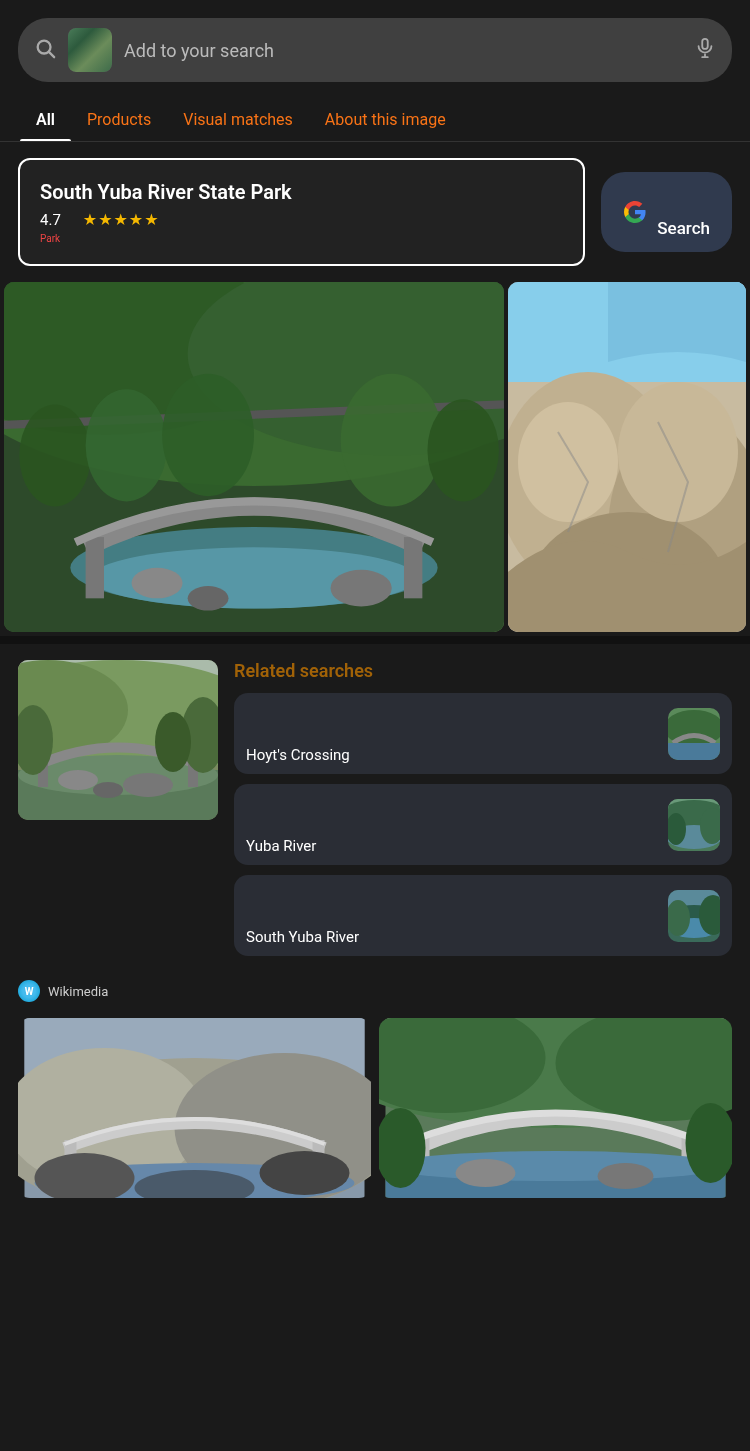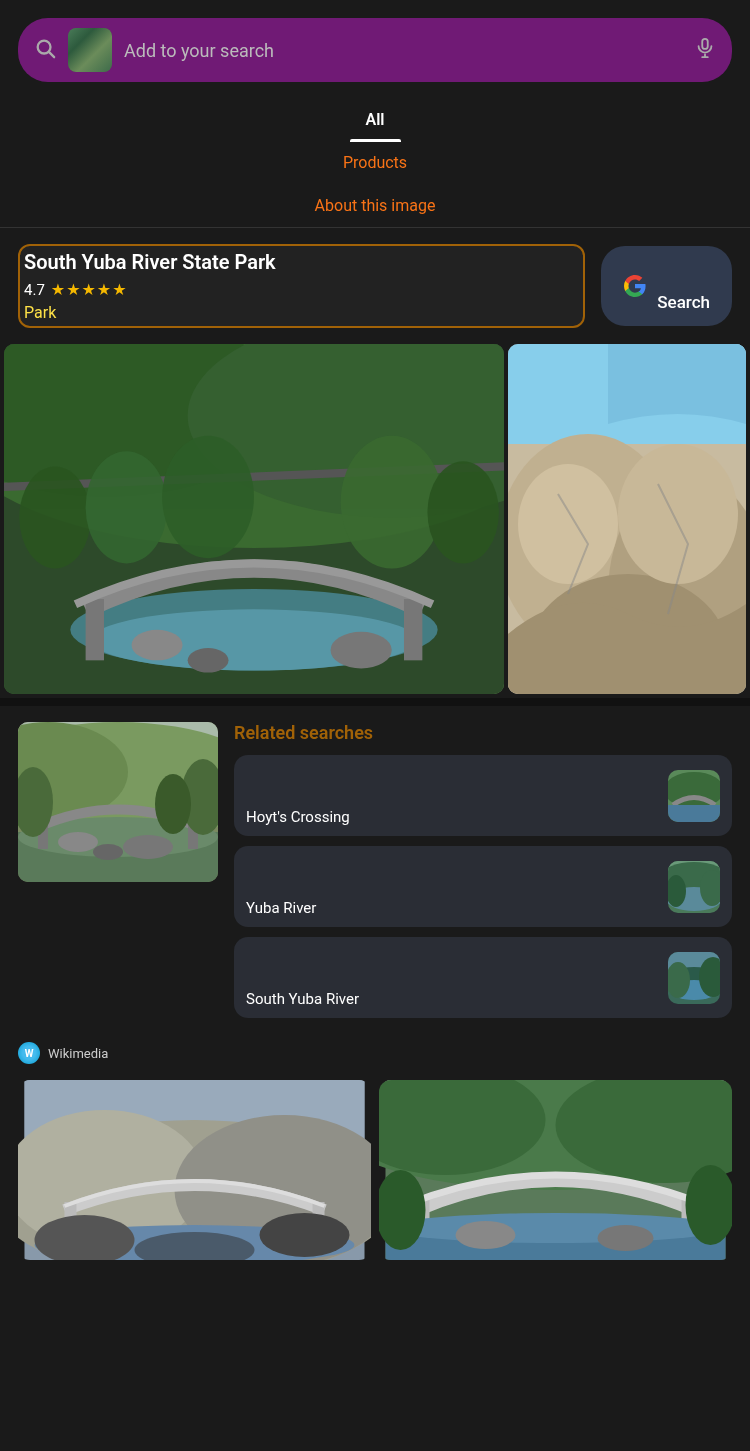--- a/index.html
+++ b/index.html
@@ -10,21 +10,21 @@
       font-family: -apple-system, 'Roboto', Arial, sans-serif;
       width: 750px;
       min-height: 1451px;
       overflow-x: hidden;
     }
 
     
     .search-bar {
       display: flex;
       align-items: center;
-      background: #701a75;
+      background: #404040;
       border-radius: 30px;
       margin: 18px 18px 0;
       padding: 10px 16px;
       gap: 12px;
     }
     .search-icon-wrap {
       color: #aaa;
       font-size: 22px;
       flex-shrink: 0;
     }
@@ -59,21 +59,20 @@
     
     .tabs {
       display: flex;
       align-items: center;
       padding: 0 20px;
       margin-top: 16px;
       border-bottom: 1px solid #333;
       overflow-x: auto;
       scrollbar-width: none;
       gap: 0;
-      flex-direction: column;
     }
     .tabs::-webkit-scrollbar { display: none; }
     .tab {
       padding: 12px 16px;
       font-size: 16px;
       color: #f97316;
       white-space: nowrap;
       cursor: pointer;
       position: relative;
       flex-shrink: 0;
@@ -96,52 +95,52 @@
     
     .place-card-row {
       display: flex;
       align-items: center;
       gap: 16px;
       padding: 16px 18px;
     }
     .place-card {
       flex: 1;
       background: #222;
-      border: 2px solid #a16207;
+      border: 2px solid #ffffff;
       border-radius: 12px;
-      padding: 4px;
+      padding: 20px;
     }
     .place-name {
       font-size: 20px;
       font-weight: 600;
       color: #fff;
       margin-bottom: 6px;
     }
     .rating-row {
       display: flex;
       align-items: center;
-      gap: 6px;
+      gap: 22px;
       margin-bottom: 4px;
     }
     .rating-num {
       font-size: 15px;
       color: #fff;
     }
     .stars {
       display: flex;
       gap: 1px;
     }
     .star {
       font-size: 16px;
     }
     .star.full { color: #f5b800; }
     .star.half { color: #f5b800; }
     .place-type {
-      font-size: 16px;
-      color: #fde047;
+      font-size: 10px;
+      color: #ef4444;
     }
     .google-search-btn {
       background: #303a4e;
       border-radius: 24px;
       padding: 14px 22px;
       display: flex;
       align-items: center;
       gap: 10px;
       cursor: pointer;
       flex-shrink: 0;
@@ -313,20 +312,21 @@
       <path d="M5 10c0 3.866 3.134 7 7 7s7-3.134 7-7"></path>
       <line x1="12" y1="19" x2="12" y2="22"></line>
       <line x1="9" y1="22" x2="15" y2="22"></line>
     </svg>
   </div>
 </div>
 
 <div class="tabs">
   <div class="tab active">All</div>
   <div class="tab">Products</div>
+  <div class="tab">Visual matches</div>
   <div class="tab">About this image</div>
 </div>
 
 <div class="place-card-row">
   <div class="place-card">
     <div class="place-name">South Yuba River State Park</div>
     <div class="rating-row">
       <span class="rating-num">4.7</span>
       <div class="stars">
         <span class="star full">★</span>

